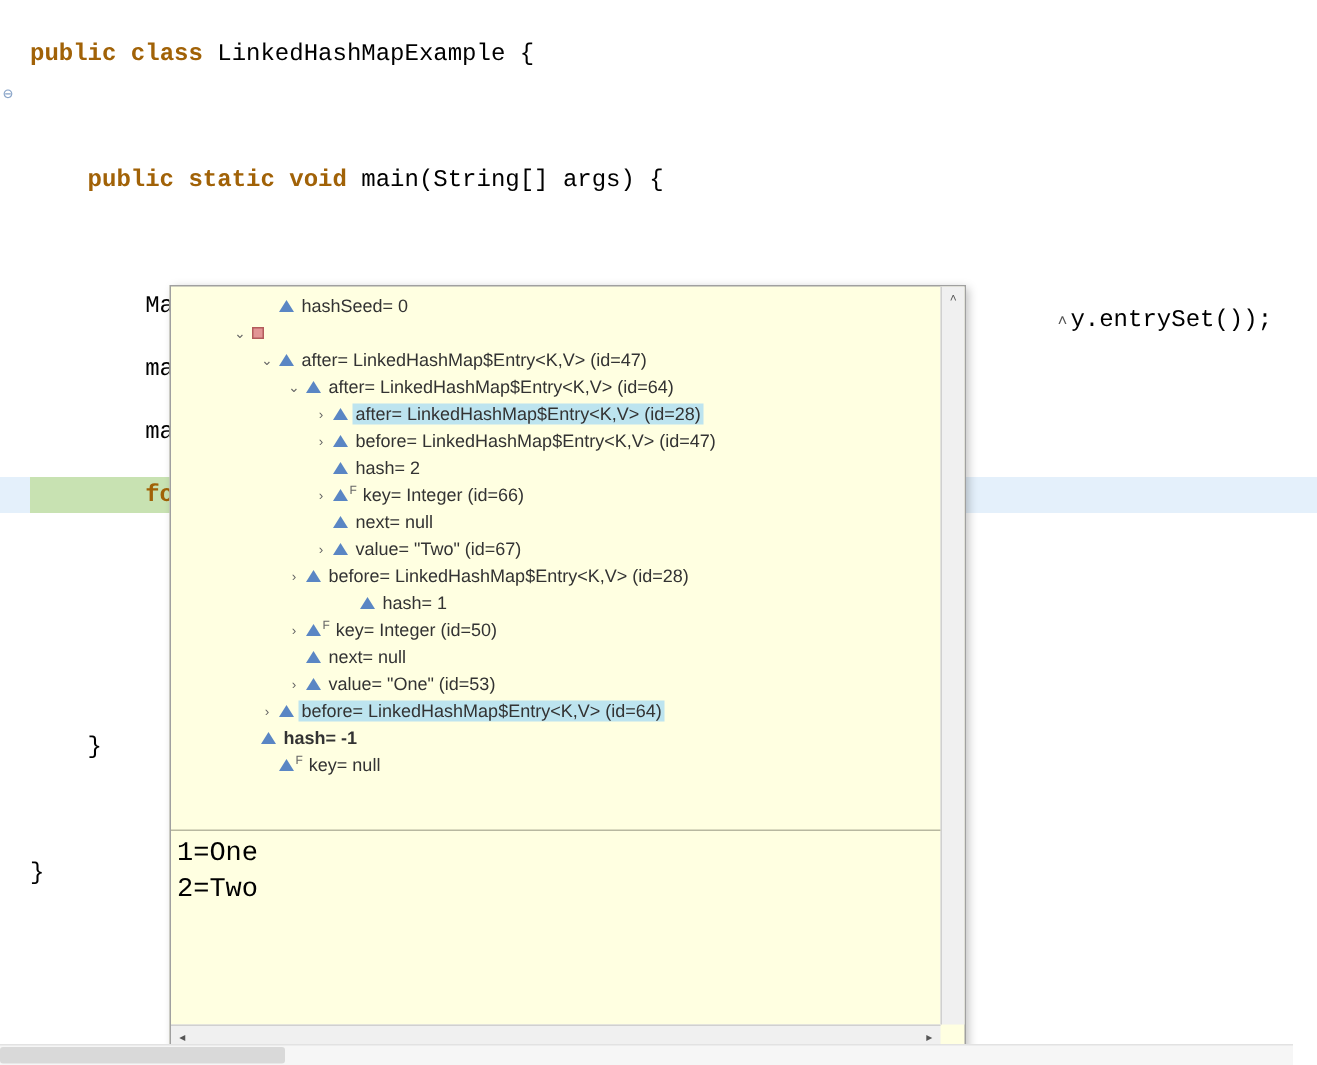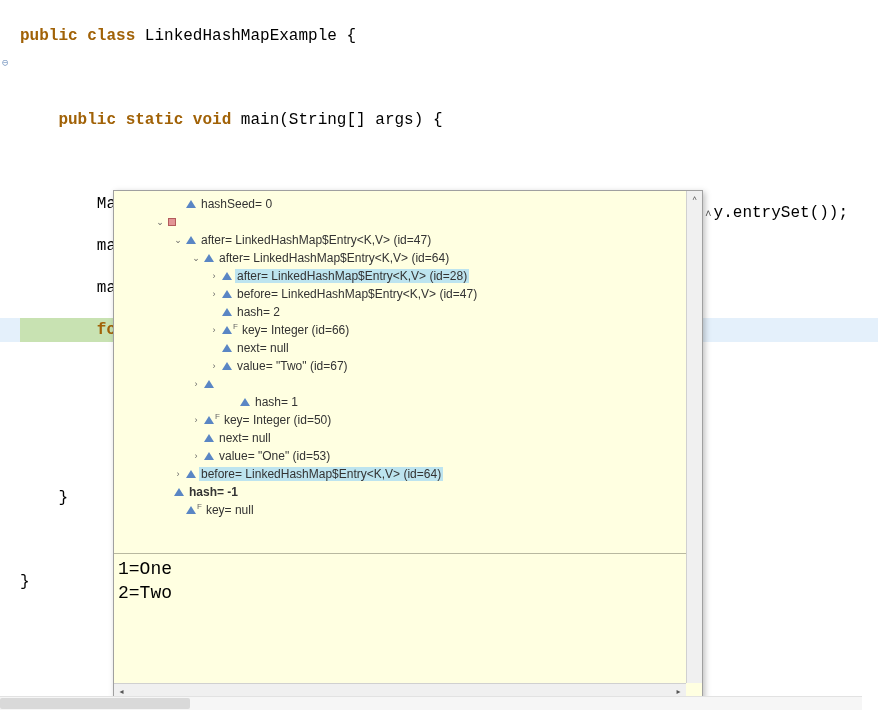--- a/index.html
+++ b/index.html
@@ -42,21 +42,21 @@
   position: relative;
 }
 .hl-exec {
   background: #c8e2b2;
   display: inline-block;
 }
 .popup {
   position: absolute;
   left: 113px;
   top: 190px;
-  width: 590px;
+  width: 531px;
   height: 510px;
   background: #ffffe1;
   border: 1px solid #a0a0a0;
   box-shadow: 2px 2px 6px rgba(0,0,0,0.25);
   font-family: "Segoe UI", Tahoma, sans-serif;
   font-size: 12px;
   color: #333;
 }
 .popup-tree {
   position: absolute;
@@ -248,20 +248,21 @@
         <span class="row-text">next= null</span>
       </div>
       <div class="tree-row" style="padding-left: 94px;">
         <span class="expander">›</span>
         <span class="tri"></span>
         <span class="row-text">value= "Two" (id=67)</span>
       </div>
       <div class="tree-row" style="padding-left: 76px;">
         <span class="expander">›</span>
         <span class="tri"></span>
+        <span class="row-text">before= LinkedHashMap$Entry&lt;K,V&gt;  (id=28)</span>
       </div>
       <div class="tree-row" style="padding-left: 112px;">
         <span class="expander"></span>
         <span class="tri"></span>
         <span class="row-text">hash= 1</span>
       </div>
       <div class="tree-row" style="padding-left: 76px;">
         <span class="expander">›</span>
         <span class="tri"></span>
         <span class="final-badge">F</span>

